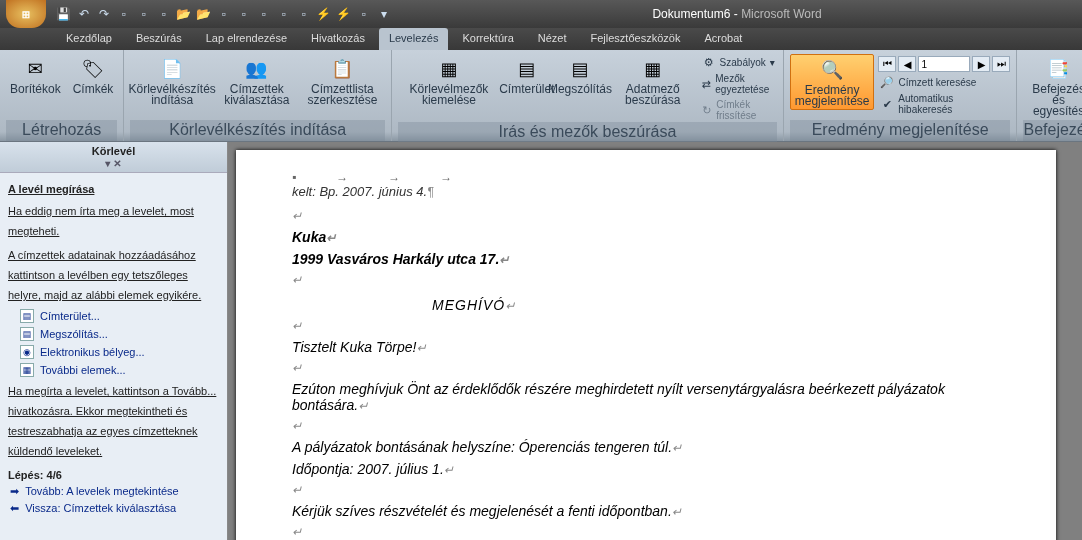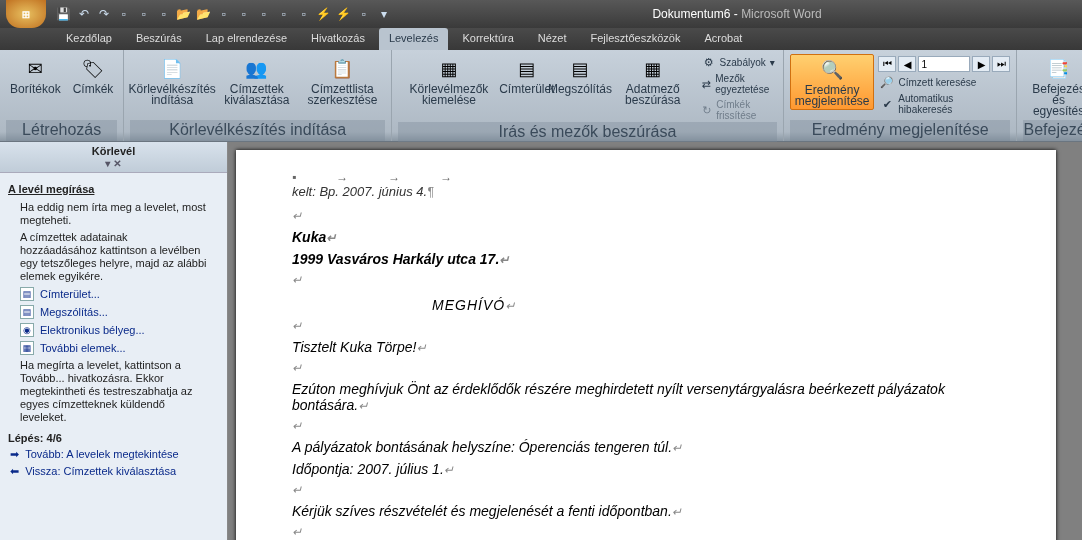--- a/index.html
+++ b/index.html
@@ -27,21 +27,21 @@
 .small-row .si { width:14px; height:14px; display:inline-flex; align-items:center; justify-content:center; font-size:11px; }
 .nav-box { display:flex; align-items:center; gap:2px; }
 .nav-box button { width:18px; height:16px; background:#e4ecf4; border:1px solid #9ab; font-size:10px; cursor:pointer; }
 .nav-box input { width:52px; height:16px; border:1px solid #9ab; font-size:10px; padding:0 2px; }
 .workspace { display:flex; height:398px; background:#808080; }
 .taskpane { width:228px; background:#e8eef5; border-right:1px solid #888; display:flex; flex-direction:column; font-size:11px; color:#222; }
 .tp-title { background:linear-gradient(#d8e2ec,#c0ccd8); padding:3px 6px; font-weight:bold; font-size:11px; display:flex; align-items:center; justify-content:space-between; border-bottom:1px solid #aab;flex-direction:column; }
 .tp-title .ctl { font-size:10px; color:#556; cursor:pointer; }
 .tp-body { padding:6px 8px; overflow:auto; }
 .tp-head { font-weight:bold; text-decoration:underline; margin:4px 0 6px; }
-.tp-text { margin:4px 12px; line-height:13px; }
+.tp-text { margin:4px 0; line-height:20px;text-decoration:underline; }
 .tp-link { color:#0a2a8a; cursor:pointer; display:flex; align-items:center; gap:6px; margin:4px 0 4px 12px; }
 .tp-link .li { width:14px; height:14px; background:#fff; border:1px solid #8aa; display:inline-flex; align-items:center; justify-content:center; font-size:9px; }
 .tp-step { font-weight:bold; margin-top:8px; }
 .tp-nav { color:#0a2a8a; cursor:pointer; margin:4px 0 0 2px; display:flex; gap:6px; }
 .doc-area { flex:1; overflow:auto; background:#808080; padding:8px 0 0 8px; }
 .page { width:820px; min-height:380px; background:#fff; box-shadow:0 0 4px #000; padding:20px 40px 8px 56px; font-family:"Times New Roman",serif; font-size:14px; color:#000; position:relative; }
 .page .date { text-align:left; font-style:italic; font-size:13px; color:#333; margin-bottom:10px; }
 .page .addr { font-weight:bold; font-style:italic; }
 .page .meghivo { text-align:left; font-weight:normal; font-style:italic; margin:10px 0 6px 140px; letter-spacing:1px; }
 .page p { margin:6px 0; font-style:italic; }

